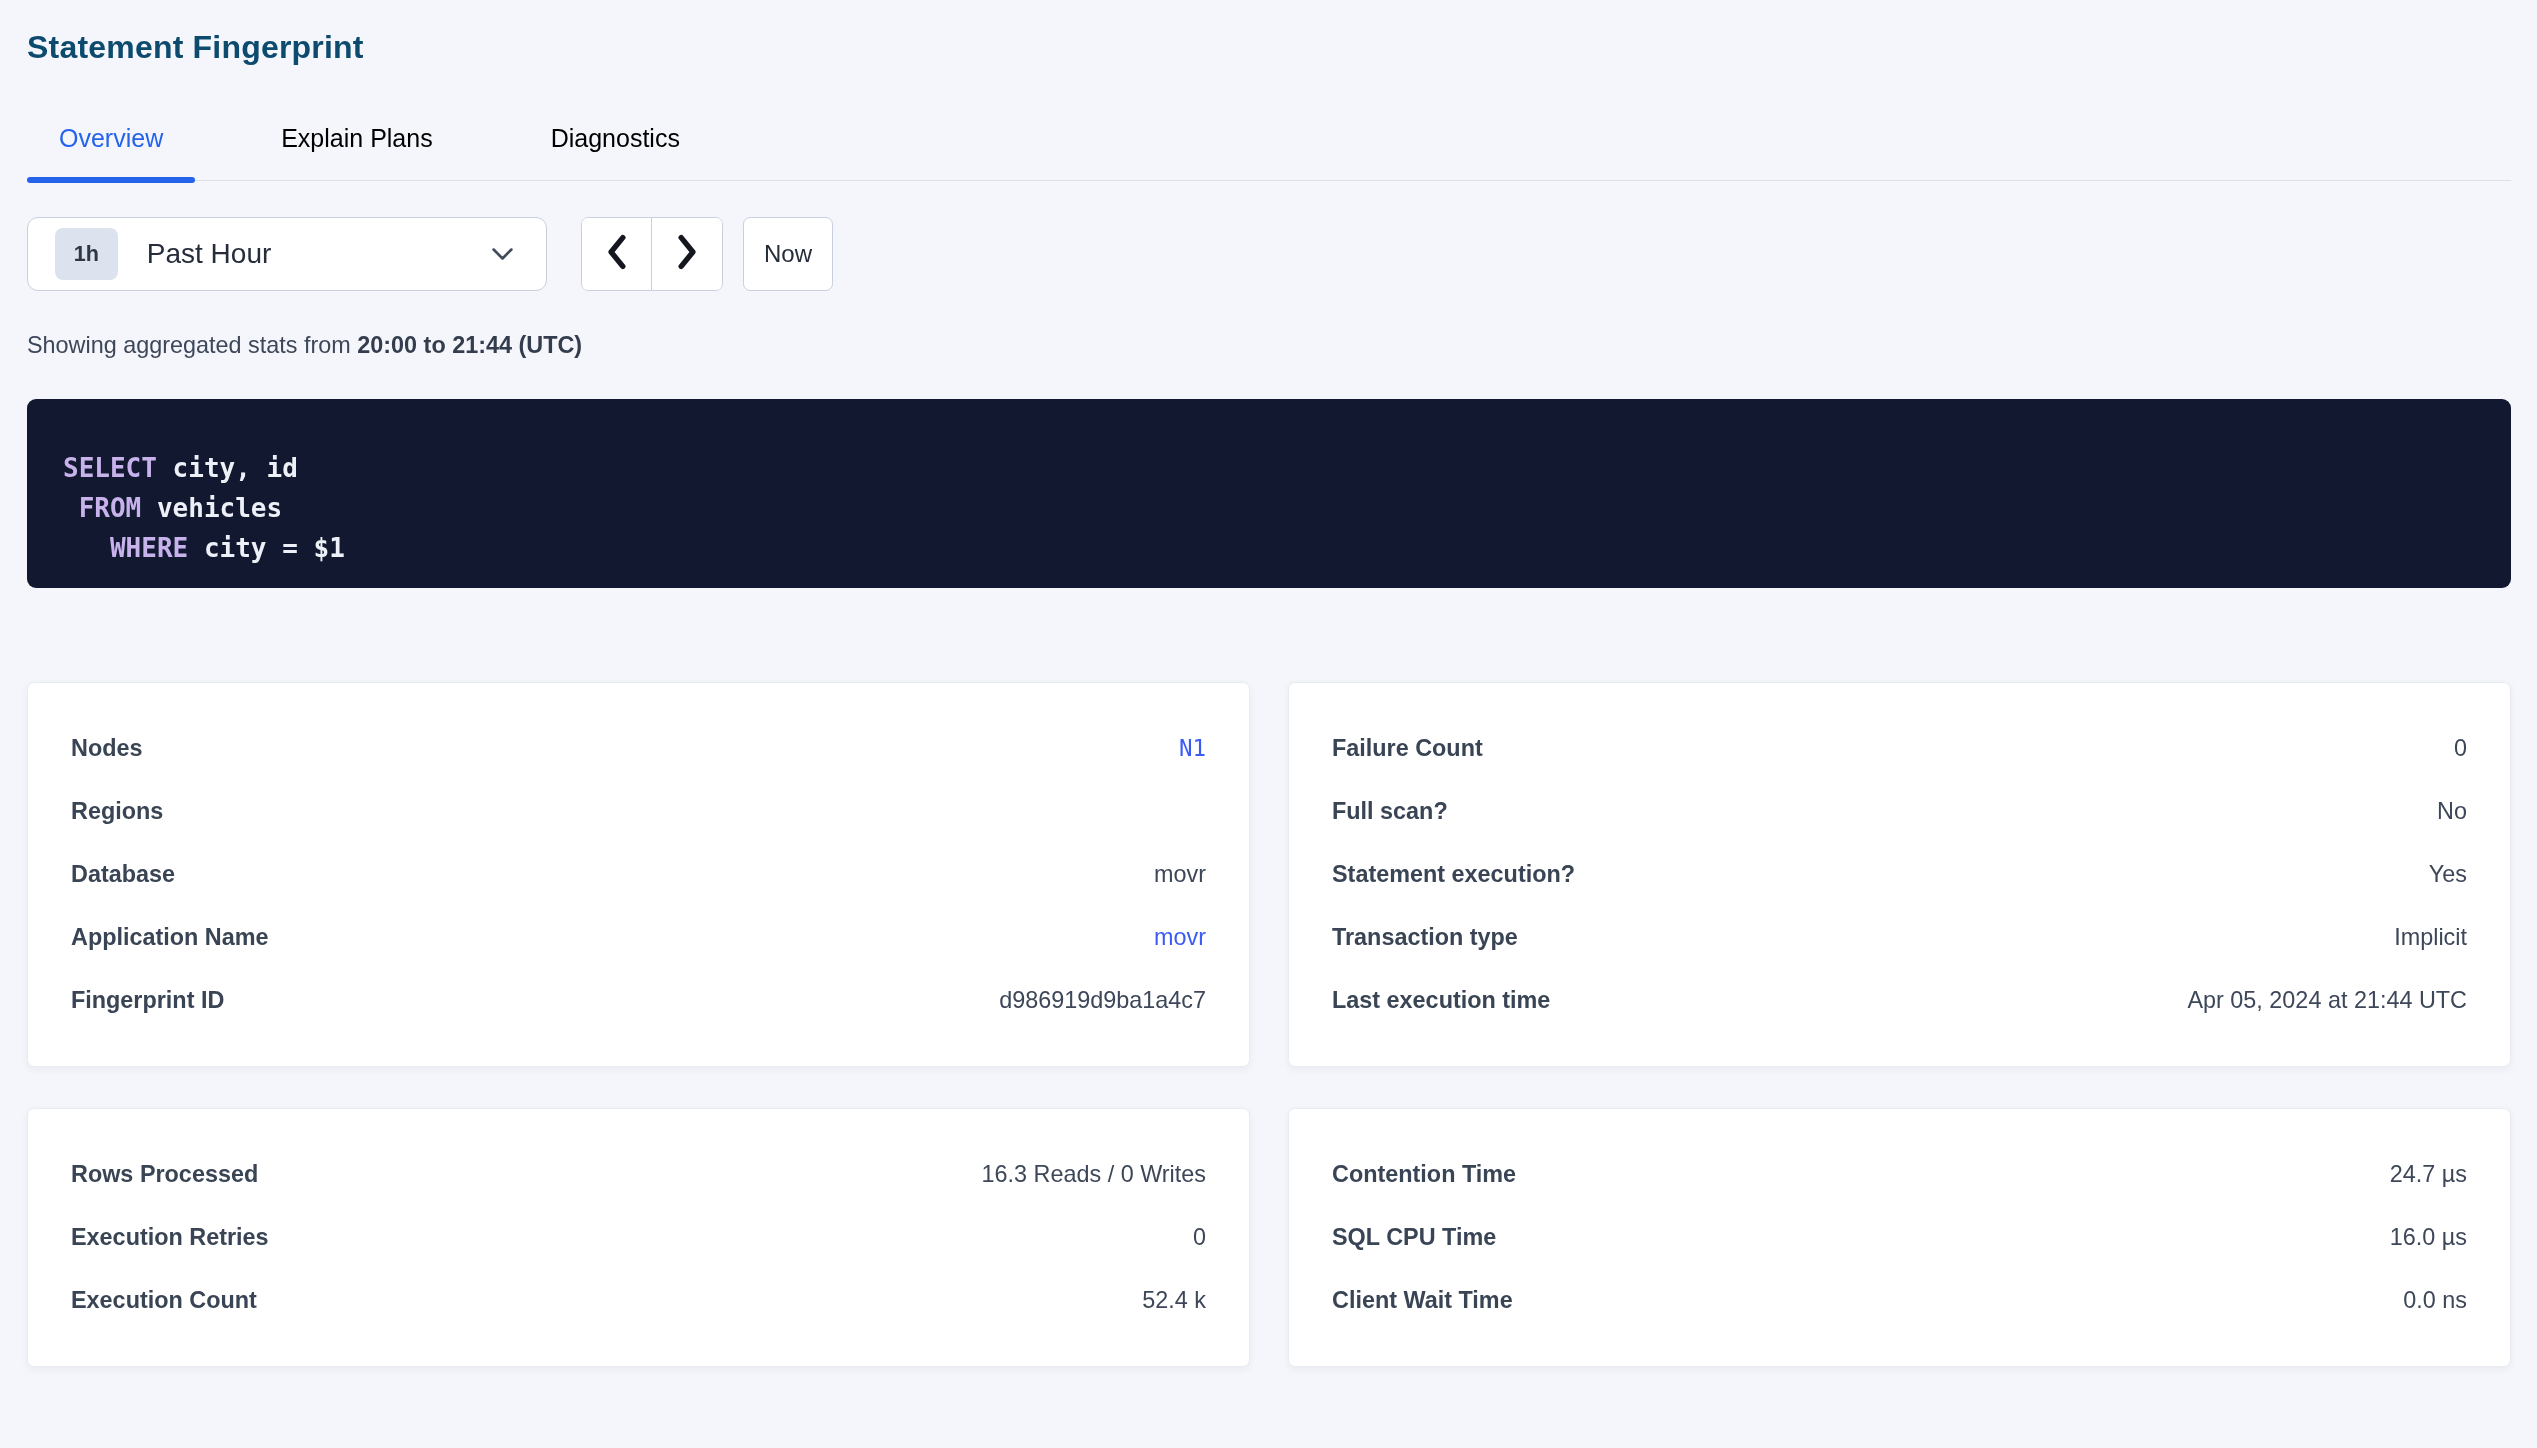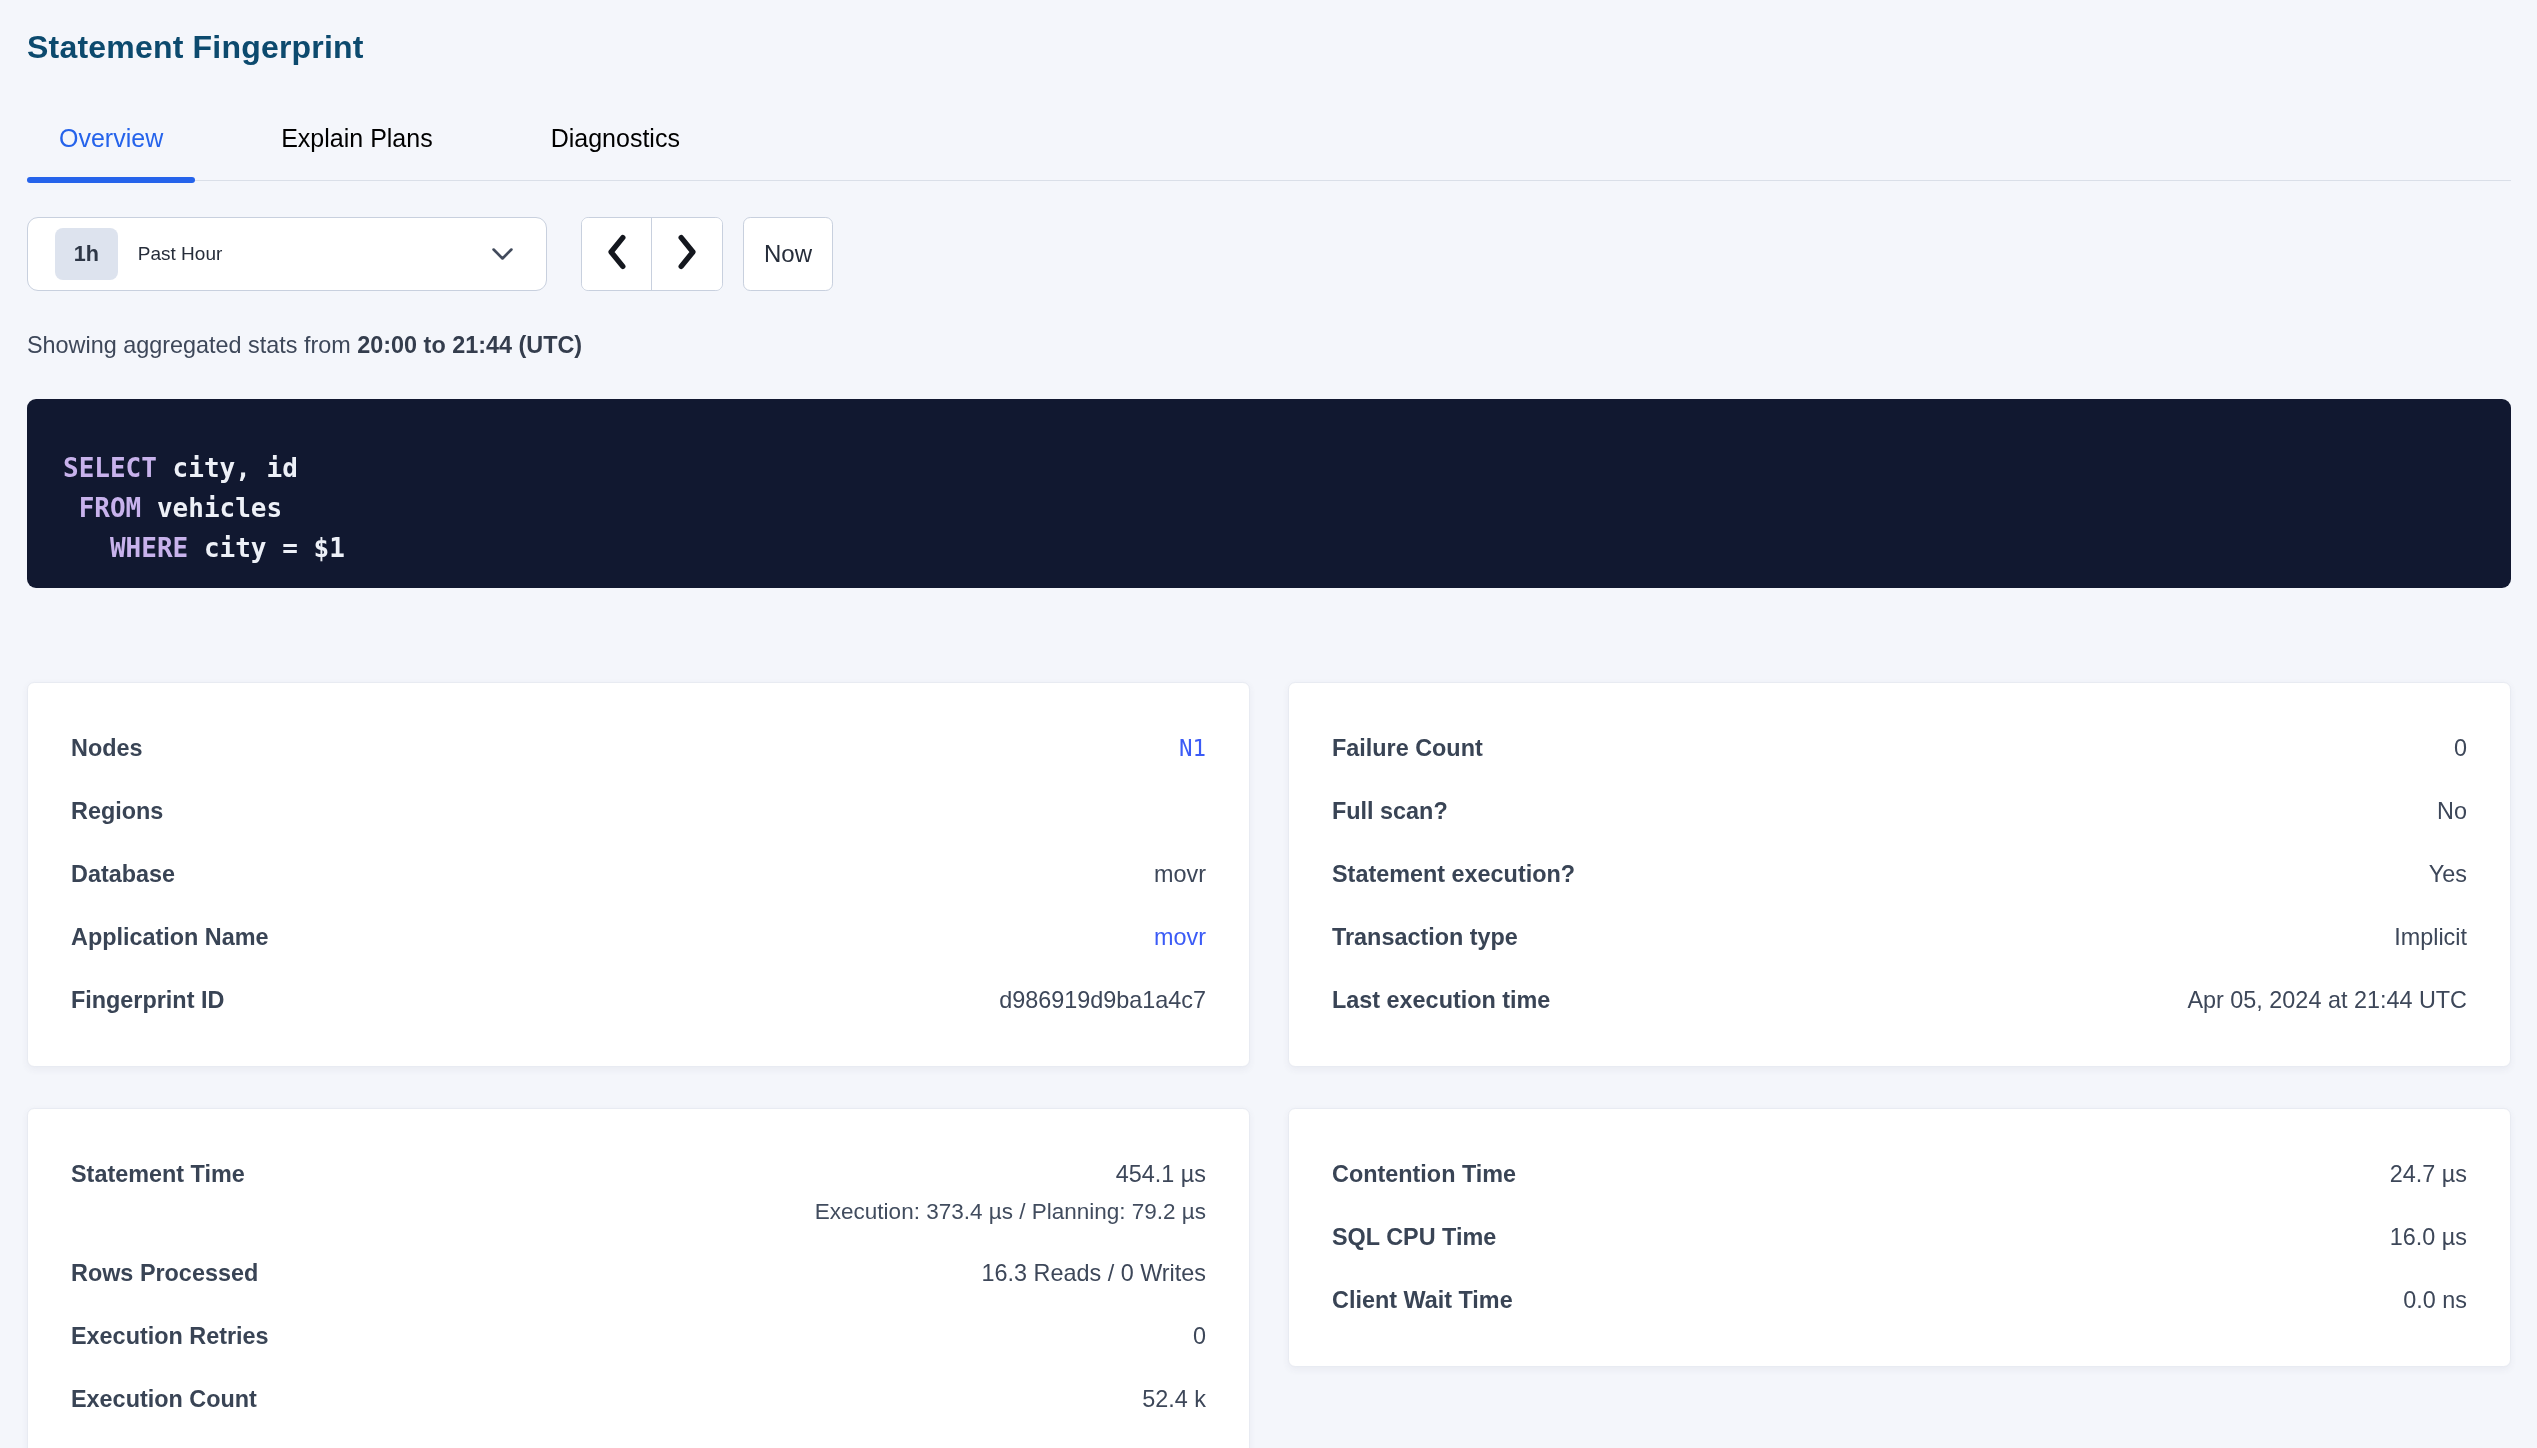--- a/index.html
+++ b/index.html
@@ -57,21 +57,21 @@
     cursor: pointer;
   }
   .range-badge {
     width: 63px; height: 52px;
     background: #dde3ee;
     border-radius: 8px;
     display: flex; align-items: center; justify-content: center;
     font-size: 21.6px; font-weight: bold; color: #2e3746;
     margin-left: 16px;
   }
-  .range-label { font-size: 19px; color: #262d3a; margin-left: 20px; }
+  .range-label { font-size: 28px; color: #262d3a; margin-left: 29px; }
   .caret { margin-left: auto; display: flex; align-items: center; }
 
   .arrow-group {
     display: flex;
     height: 74px;
     margin-left: 34px;
     background: #ffffff;
     border: 0.9px solid #c8d0de;
     border-radius: 7.2px;
     overflow: hidden;
@@ -264,27 +264,20 @@
         <span class="row-value">Implicit</span>
       </div>
       <div class="card-row">
         <span class="row-label">Last execution time</span>
         <span class="row-value">Apr 05, 2024 at 21:44 UTC</span>
       </div>
     </div>
 
     <div class="card">
       <div class="card-row">
-        <span class="row-label">Statement Time</span>
-        <span style="display:flex;flex-direction:column;align-items:flex-end;">
-          <span class="row-value">454.1 µs</span>
-          <span class="row-subvalue">Execution: 373.4 µs / Planning: 79.2 µs</span>
-        </span>
-      </div>
-      <div class="card-row">
         <span class="row-label">Rows Processed</span>
         <span class="row-value">16.3 Reads / 0 Writes</span>
       </div>
       <div class="card-row">
         <span class="row-label">Execution Retries</span>
         <span class="row-value">0</span>
       </div>
       <div class="card-row">
         <span class="row-label">Execution Count</span>
         <span class="row-value">52.4 k</span>

